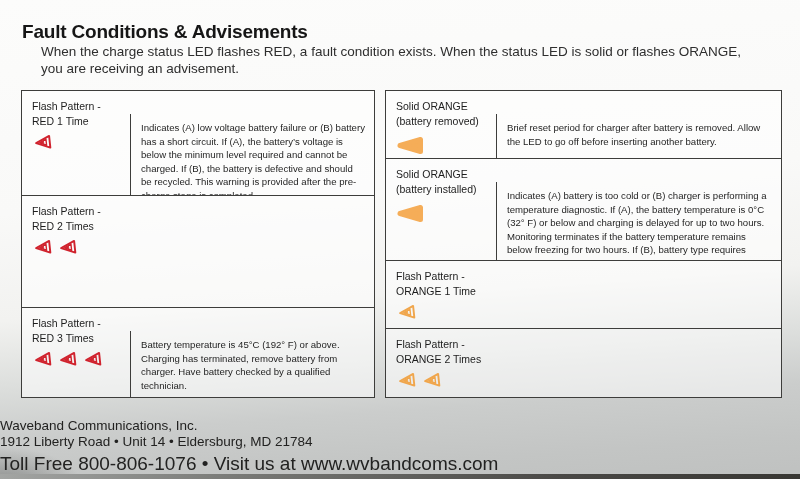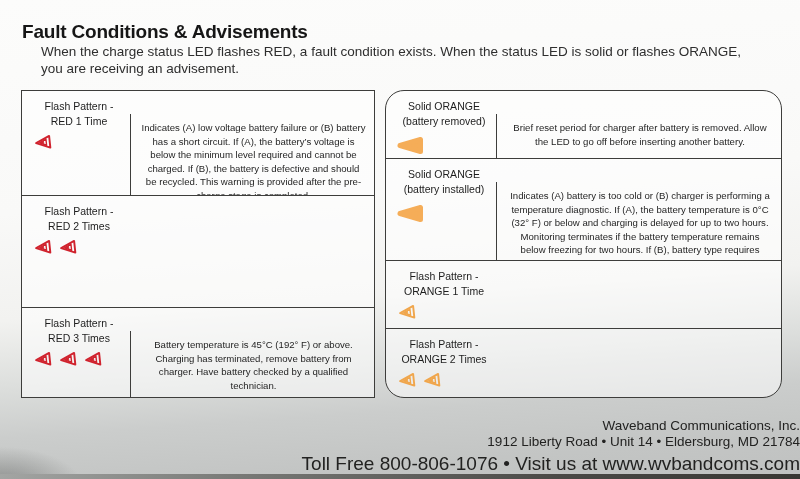--- a/index.html
+++ b/index.html
@@ -26,43 +26,43 @@
   .intro {
     position:absolute; left:22px; top:44px; width:760px;
     font-size:13.5px; line-height:1.25; color:#2e2e2e; white-space:pre-line;margin-left:19px;
   }
 
   .fault-table {
     position:absolute; top:90px; background:rgba(255,255,255,.55);
     border:1.5px solid #3d3d3b; display:flex; flex-direction:column;
   }
   .fault-table.red    { left:21px;  width:354px; height:308px; }
-  .fault-table.orange { left:385px; width:397px; height:308px;border-radius:19px; }
-
-  .fault-row { display:grid; border-bottom:1.2px solid #3d3d3b; overflow:hidden;text-align:center; }
+  .fault-table.orange { left:385px; width:397px; height:308px; }
+
+  .fault-row { display:grid; border-bottom:1.2px solid #3d3d3b; overflow:hidden; }
   .fault-row:last-child { border-bottom:none; flex:1; }
   .red    .fault-row { grid-template-columns:108px 1fr; }
   .orange .fault-row { grid-template-columns:110px 1fr; }
 
   .label-cell { padding:8px 4px 0 10px; overflow:hidden; }
   .label-text { font-size:10.5px; line-height:1.42; color:#1d1d1d; white-space:pre-line; }
   .desc-cell  {
     border-left:1.2px solid #3d3d3b; padding:7px 8px 0 10px; overflow:hidden;
     font-size:9.6px; line-height:1.42; color:#1f1f1f;margin-top:23px;
   }
 
   .icon-strip { display:flex; gap:5px; margin-top:5px; align-items:center; }
   .tri-flash-icon { width:20px; height:17px; display:block; }
   .tri-solid-icon { width:28px; height:19px; display:block; margin-top:7px; }
   .red-tint    { color:#d0232e; }
   .orange-tint { color:#f0a64c; }
   .orange-solid-tint { color:#f5ad58; }
 
   .footer {
-    position:absolute; left:0; right:0; top:418px; text-align:right; color:#222221;
+    position:absolute; left:0; right:0; top:418px; text-align:left; color:#222221;
   }
   .footer-company { font-size:13.5px; line-height:1.18; }
   .footer-address { font-size:13.5px; line-height:1.18; }
   .footer-contact { font-size:19px; line-height:1.3; margin-top:2px; }
 
   .defs-holder { position:absolute; width:0; height:0; overflow:hidden; }
 </style>
 </head>
 <body>
 

